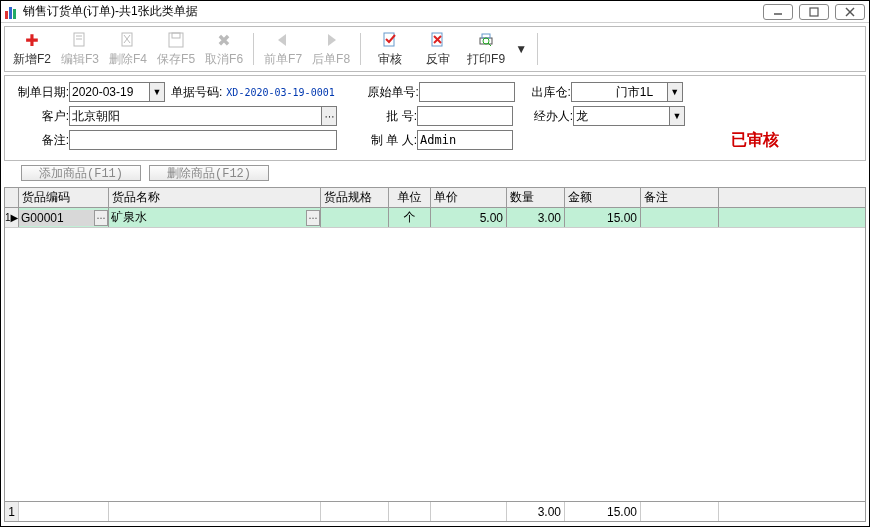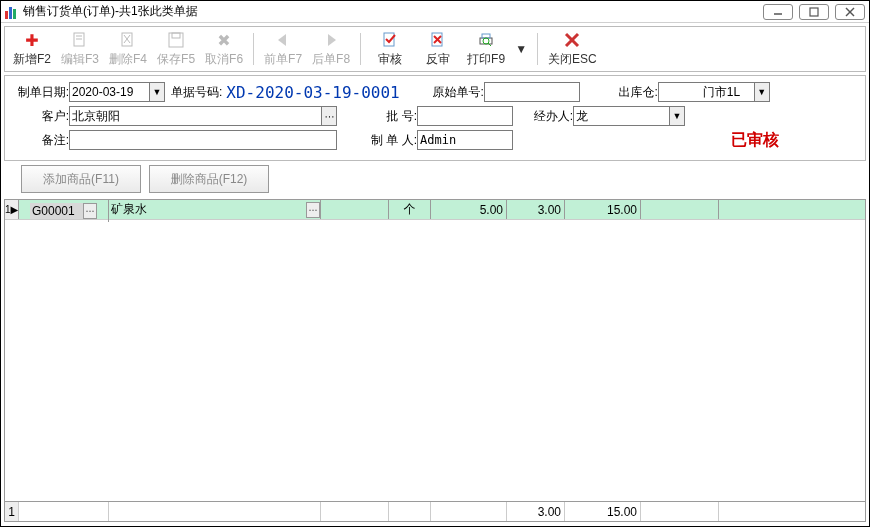--- a/index.html
+++ b/index.html
@@ -87,29 +87,29 @@
   .combo .dd-btn {
     width:16px;height:20px;border:1px solid #7a7a7a;background:#eee;
     display:flex;align-items:center;justify-content:center;font-size:9px;
   }
   .lookup { display:flex; }
   .lookup .inp { border-right:none; }
   .lookup .lk-btn {
     width:16px;height:20px;border:1px solid #7a7a7a;background:#eee;
     display:flex;align-items:center;justify-content:center;font-size:10px;letter-spacing:-1px;
   }
-  .doc-no { color:#0038b0; font-family:monospace; font-size:16px; padding:0 4px;}
+  .doc-no { color:#0038b0; font-family:monospace; font-size:10px; padding:0 4px;}
   .status-stamp { color:#d00000; font-size:16px; font-weight:bold; }
   .btn-row { display:flex; gap:8px; padding:0 3px 6px 20px; }
   .push-btn {
-    width:120px; height:28px;
+    width:120px; height:16px;
     border:1px solid #999;
     background:linear-gradient(#fdfdfd,#eaeaea);
     color:#888;
-    display:flex;align-items:center;justify-content:center;
+    display:flex;align-items:center;justify-content:center;font-family:Liberation Mono, monospace;
   }
   .grid-wrap {
     flex:1;
     margin:0 3px;
     border:1px solid #9a9a9a;
     display:flex;
     flex-direction:column;
     overflow:hidden;
   }
   .grid-header, .grid-row, .grid-footer {
@@ -258,43 +258,34 @@
             <circle cx="9" cy="10" r="3" fill="none" stroke="#2a2"></circle>
             <line x1="11" y1="12" x2="14" y2="15" stroke="#2a2"></line>
           </svg>
       </div>
       <div class="lbl">打印F9</div>
     </div>
     <div class="tbtn dd">
       <span>▼</span>
     </div>
     <div class="tsep"></div>
-    <div class="tbtn">
-      <div class="ico">
-        <svg width="18" height="18">
-            <line x1="3" y1="3" x2="15" y2="15" stroke="#c33" stroke-width="3"></line>
-            <line x1="15" y1="3" x2="3" y2="15" stroke="#c33" stroke-width="3"></line>
-          </svg>
-      </div>
-      <div class="lbl">关闭ESC</div>
-    </div>
   </div>
 
   <div class="form-area">
     <div class="form-row">
       <label class="lbl-w1">制单日期:</label>
       <div class="combo">
         <input class="inp" style="width: 80px;" value="2020-03-19">
         <div class="dd-btn">▼</div>
       </div>
       <label style="margin-left:6px">单据号码:</label>
       <span class="doc-no">XD-2020-03-19-0001</span>
       <label style="margin-left:24px;width:56px;text-align:right">原始单号:</label>
       <input class="inp" style="width: 96px;" value="">
-      <label style="margin-left:32px;width:46px;text-align:right">出库仓:</label>
+      <label style="margin-left:10px;width:46px;text-align:right">出库仓:</label>
       <div class="combo">
         <input class="inp" style="width: 96px; padding-left: 44px;" value="门市1L">
         <div class="dd-btn">▼</div>
       </div>
     </div>
     <div class="form-row">
       <label class="lbl-w1">客户:</label>
       <div class="lookup">
         <input class="inp" style="width: 252px;" value="北京朝阳">
         <div class="lk-btn">⋯</div>
@@ -316,24 +307,35 @@
       <span class="status-stamp" style="margin-right:80px">已审核</span>
     </div>
   </div>
 
   <div class="btn-row">
     <div class="push-btn">添加商品(F11)</div>
     <div class="push-btn">删除商品(F12)</div>
   </div>
 
   <div class="grid-wrap">
+    <div class="grid-header">
+      <div class="gh col-ind"></div>
+      <div class="gh col-code">货品编码</div>
+      <div class="gh col-name">货品名称</div>
+      <div class="gh col-spec">货品规格</div>
+      <div class="gh col-unit">单位</div>
+      <div class="gh col-price" style="justify-content:flex-start">单价</div>
+      <div class="gh col-qty" style="justify-content:flex-start">数量</div>
+      <div class="gh col-amt" style="justify-content:flex-start">金额</div>
+      <div class="gh col-note">备注</div>
+    </div>
     <div class="grid-body">
       <div class="grid-row sel">
         <div class="gc col-ind" style="font-size:10px">1▶</div>
-        <div class="gc col-code" style="padding:11px">
+        <div class="gc col-code" style="padding:0">
           <div class="cell-lookup">
             <div class="val">G00001</div>
             <div class="lk-btn">⋯</div>
           </div>
         </div>
         <div class="gc col-name" style="padding:0">
           <div class="cell-lookup">
             <div class="val" style="background:transparent">矿泉水</div>
             <div class="lk-btn">⋯</div>
           </div>

